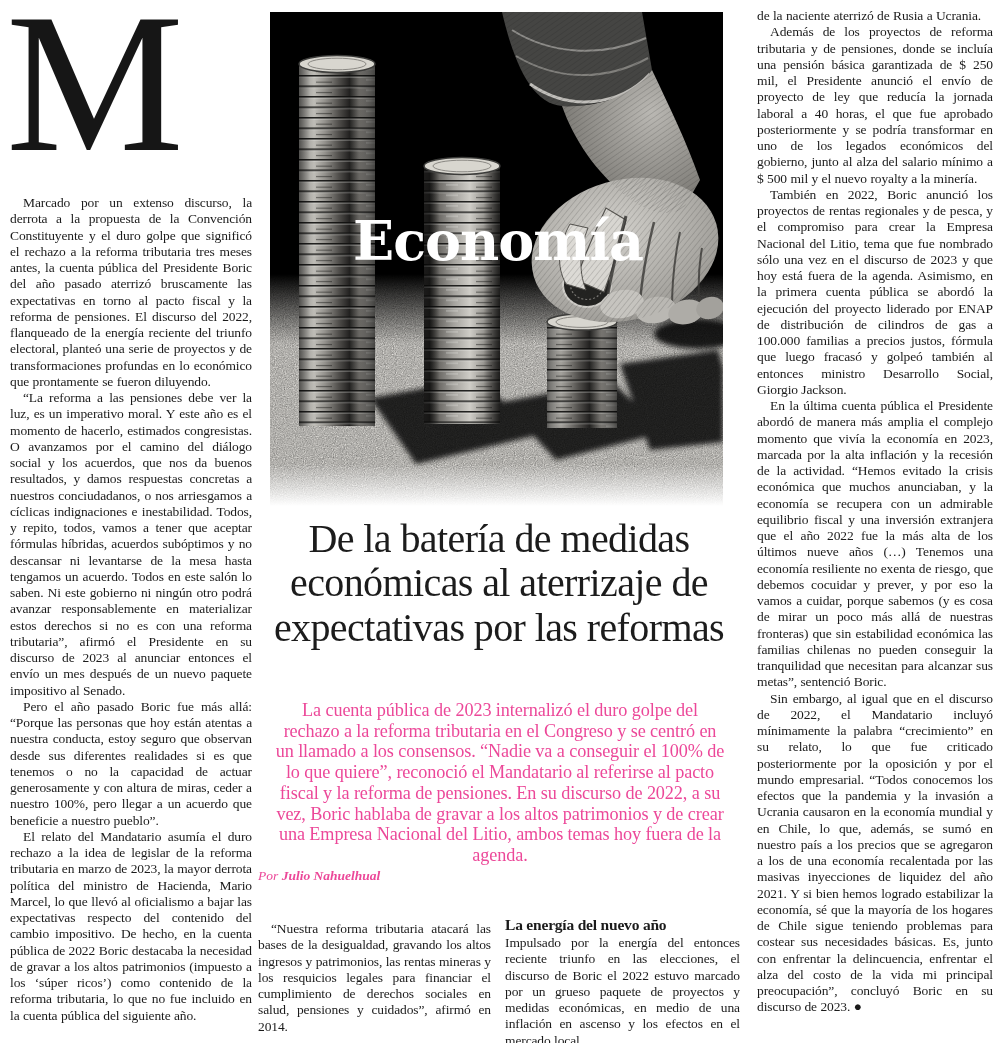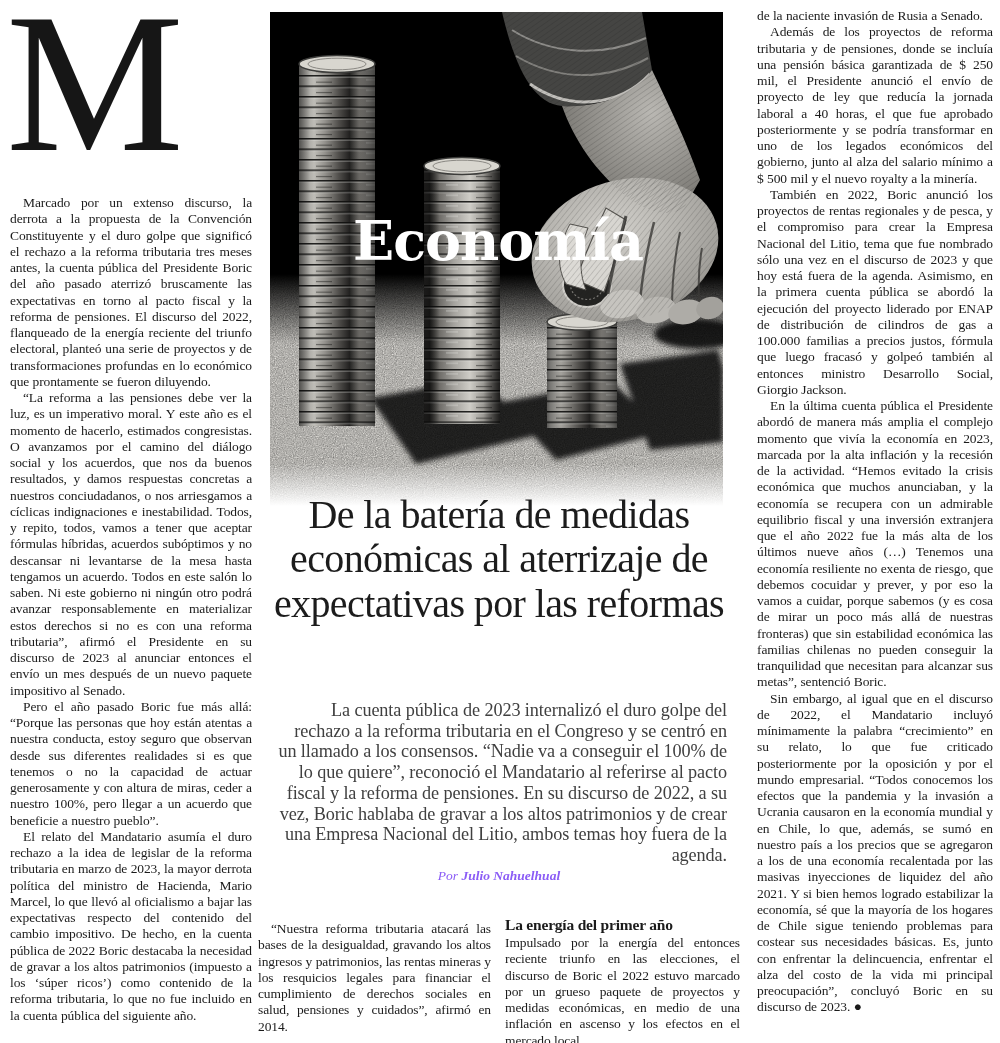--- a/index.html
+++ b/index.html
@@ -11,26 +11,26 @@
   .coltext p.noindent{text-indent:0;}
   .col-left{position:absolute;left:10px;top:151px;width:242px;margin-top:44px;}
   .col-right{position:absolute;left:757px;top:8px;width:236px;}
   .mid-left{position:absolute;left:258px;top:921px;width:233px;}
   .mid-right{position:absolute;left:505px;top:916px;width:235px;}
   .mid-right h3{margin:0 0 1px 0;font-size:15.5px;line-height:18px;font-weight:bold;letter-spacing:-0.2px;}
   
   .dropcap{position:absolute;left:6px;top:8px;height:150px;width:240px;overflow:visible;
            font-size:200px;line-height:150px;font-weight:400;color:#161616;}
   
-  .headline{position:absolute;left:252px;top:466px;width:494px;text-align:center;
+  .headline{position:absolute;left:252px;top:490px;width:494px;text-align:center;
             font-size:40px;line-height:44.5px;font-weight:400;color:#1c1c1c;letter-spacing:-0.6px;}
-  .deck{position:absolute;left:273px;top:700px;width:454px;text-align:right;
-        font-size:18.2px;line-height:20.7px;color:#404040;letter-spacing:-0.1px;}
-  .byline{position:absolute;left:258px;top:868px;width:482px;text-align:center;
-          font-size:13.5px;font-style:italic;color:#8b5cf6;}
+  .deck{position:absolute;left:273px;top:700px;width:454px;text-align:center;
+        font-size:18.2px;line-height:20.7px;color:#ec4899;letter-spacing:-0.1px;}
+  .byline{position:absolute;left:258px;top:868px;width:482px;text-align:left;
+          font-size:13.5px;font-style:italic;color:#ec4899;}
   .byline .author{font-weight:bold;}
   
   figure.hero{position:absolute;left:270px;top:12px;width:428px;height:494px;margin:0;}
   figure.hero svg{display:block;}
 </style>
 </head>
 <body>
 
 <div class="page">
 
@@ -169,25 +169,25 @@
   <h1 class="headline">De la batería de medidas económicas al aterrizaje de expectativas por las reformas</h1>
   <div class="deck">La cuenta pública de 2023 internalizó el duro golpe del rechazo a la reforma tributaria en el Congreso y se centró en un llamado a los consensos. “Nadie va a conseguir el 100% de lo que quiere”, reconoció el Mandatario al referirse al pacto fiscal y la reforma de pensiones. En su discurso de 2022, a su vez, Boric hablaba de gravar a los altos patrimonios y de crear una Empresa Nacional del Litio, ambos temas hoy fuera de la agenda.</div>
   <div class="byline">
     <span>Por </span><span class="author">Julio Nahuelhual</span>
   </div>
 
   <div class="coltext mid-left">
     <p>“Nuestra reforma tributaria atacará las bases de la desigualdad, gravando los altos ingresos y patrimonios, las rentas mineras y los resquicios legales para financiar el cumplimiento de derechos sociales en salud, pensiones y cuidados”, afirmó en 2014.</p>
   </div>
   <div class="coltext mid-right">
-    <h3>La energía del primer año</h3>
+    <h3>La energía del nuevo año</h3>
     <p class="noindent">Impulsado por la energía del entonces reciente triunfo en las elecciones, el discurso de Boric el 2022 estuvo marcado por un grueso paquete de proyectos y medidas económicas, en medio de una inflación en ascenso y los efectos en el mercado local</p>
   </div>
 
   <div class="coltext col-right">
-    <p class="noindent">de la naciente invasión de Rusia a Senado.</p>
+    <p class="noindent">de la naciente aterrizó de Rusia a Ucrania.</p>
     <p>Además de los proyectos de reforma tributaria y de pensiones, donde se incluía una pensión básica garantizada de $ 250 mil, el Presidente anunció el envío de proyecto de ley que reducía la jornada laboral a 40 horas, el que fue aprobado posteriormente y se podría transformar en uno de los legados económicos del gobierno, junto al alza del salario mínimo a $ 500 mil y el nuevo royalty a la minería.</p>
     <p>También en 2022, Boric anunció los proyectos de rentas regionales y de pesca, y el compromiso para crear la Empresa Nacional del Litio, tema que fue nombrado sólo una vez en el discurso de 2023 y que hoy está fuera de la agenda. Asimismo, en la primera cuenta pública se abordó la ejecución del proyecto liderado por ENAP de distribución de cilindros de gas a 100.000 familias a precios justos, fórmula que luego fracasó y golpeó también al entonces ministro Desarrollo Social, Giorgio Jackson.</p>
     <p>En la última cuenta pública el Presidente abordó de manera más amplia el complejo momento que vivía la economía en 2023, marcada por la alta inflación y la recesión de la actividad. “Hemos evitado la crisis económica que muchos anunciaban, y la economía se recupera con un admirable equilibrio fiscal y una inversión extranjera que el año 2022 fue la más alta de los últimos nueve años (…) Tenemos una economía resiliente no exenta de riesgo, que debemos cocuidar y prever, y por eso la vamos a cuidar, porque sabemos (y es cosa de mirar un poco más allá de nuestras fronteras) que sin estabilidad económica las familias chilenas no pueden conseguir la tranquilidad que necesitan para alcanzar sus metas”, sentenció Boric.</p>
     <p>Sin embargo, al igual que en el discurso de 2022, el Mandatario incluyó mínimamente la palabra “crecimiento” en su relato, lo que fue criticado posteriormente por la oposición y por el mundo empresarial. “Todos conocemos los efectos que la pandemia y la invasión a Ucrania causaron en la economía mundial y en Chile, lo que, además, se sumó en nuestro país a los precios que se agregaron a los de una economía recalentada por las masivas inyecciones de liquidez del año 2021. Y si bien hemos logrado estabilizar la economía, sé que la mayoría de los hogares de Chile sigue teniendo problemas para costear sus necesidades básicas. Es, junto con enfrentar la delincuencia, enfrentar el alza del costo de la vida mi principal preocupación”, concluyó Boric en su discurso de 2023. ●</p>
   </div>
 
 </div>
 
 </body></html>

